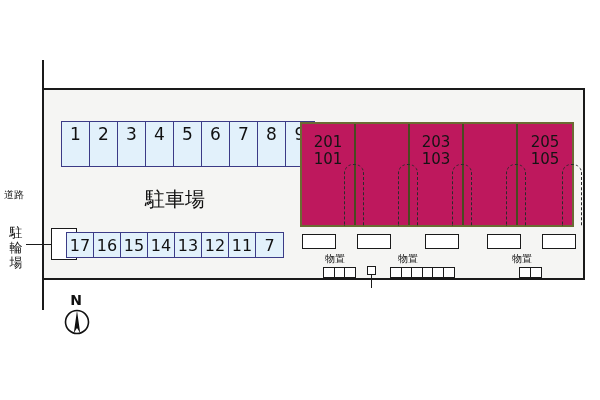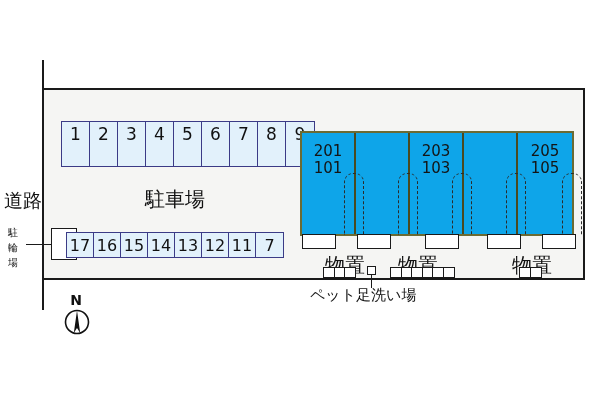--- a/index.html
+++ b/index.html
@@ -34,45 +34,45 @@
     width: 0;
     height: 250px;
     border-left: 2px solid #1a1a1a;
   }
 
   
   .road-label {
     position: absolute;
     left: 4px;
     top: 188px;
-    font-size: 19px;
+    font-size: 10px;
     color: #111;
     letter-spacing: 0px;
   }
 
   
   .bike-box {
     position: absolute;
     left: 51px;
     top: 228px;
     width: 26px;
     height: 32px;
     background: #ffffff;
     border: 1.6px solid #1a1a1a;
     box-sizing: border-box;
   }
   .bike-label {
     position: absolute;
     left: 8px;
     top: 225px;
     width: 16px;
-    font-size: 10px;
+    font-size: 13px;
     line-height: 15px;
     color: #111;
-    text-align: left;
+    text-align: center;
   }
   .bike-leader {
     position: absolute;
     left: 26px;
     top: 244px;
     width: 26px;
     height: 0;
     border-top: 1.4px solid #1a1a1a;
   }
 
@@ -121,26 +121,26 @@
     left: 145px;
     top: 186px;
     font-size: 20px;
     color: #111;
   }
 
   
   .building {
     position: absolute;
     left: 300px;
-    top: 131px;
+    top: 122px;
     height: 105px;
     display: flex;
     border: 2px solid #6b6b33;
     box-sizing: border-box;
-    background: #0ea5e9;
+    background: #be185d;
   }
   .unit {
     position: relative;
     width: 54px;
     border-right: 2px solid #4a4a20;
     box-sizing: border-box;
   }
   .unit:last-child { border-right: none; }
   .unit-nums {
     position: absolute;
@@ -182,21 +182,21 @@
   .storage-box {
     width: 12px;
     height: 11px;
     background: #ffffff;
     border: 1.5px solid #1a1a1a;
     box-sizing: border-box;
     margin-right: -1.5px;
   }
   .storage-label {
     position: absolute;
-    font-size: 20px;
+    font-size: 10px;
     color: #111;
     white-space: nowrap;
   }
 
   
   .pet-box {
     position: absolute;
     left: 367px;
     top: 266px;
     width: 9px;
@@ -378,21 +378,20 @@
       </div>
       <div class="storage-label" style="left: 512px; top: 252px;">物置</div>
       <div class="storage-group" style="left: 519px; top: 267px;">
         <div class="storage-box"></div>
         <div class="storage-box"></div>
       </div>
     </div>
 
   <div class="pet-box"></div>
   <div class="pet-leader"></div>
-  <div class="pet-label">ペット足洗い場</div>
 
   <div class="compass">
     <div class="compass-n">N</div>
     <svg class="compass-circle" viewBox="0 0 26 26">
       <circle cx="13" cy="13" r="11.5" fill="#ffffff" stroke="#111111" stroke-width="1.6"></circle>
       <polygon points="13,1.5 16.2,24 13,19 9.8,24" fill="#111111"></polygon>
     </svg>
   </div>
 
 </div>

